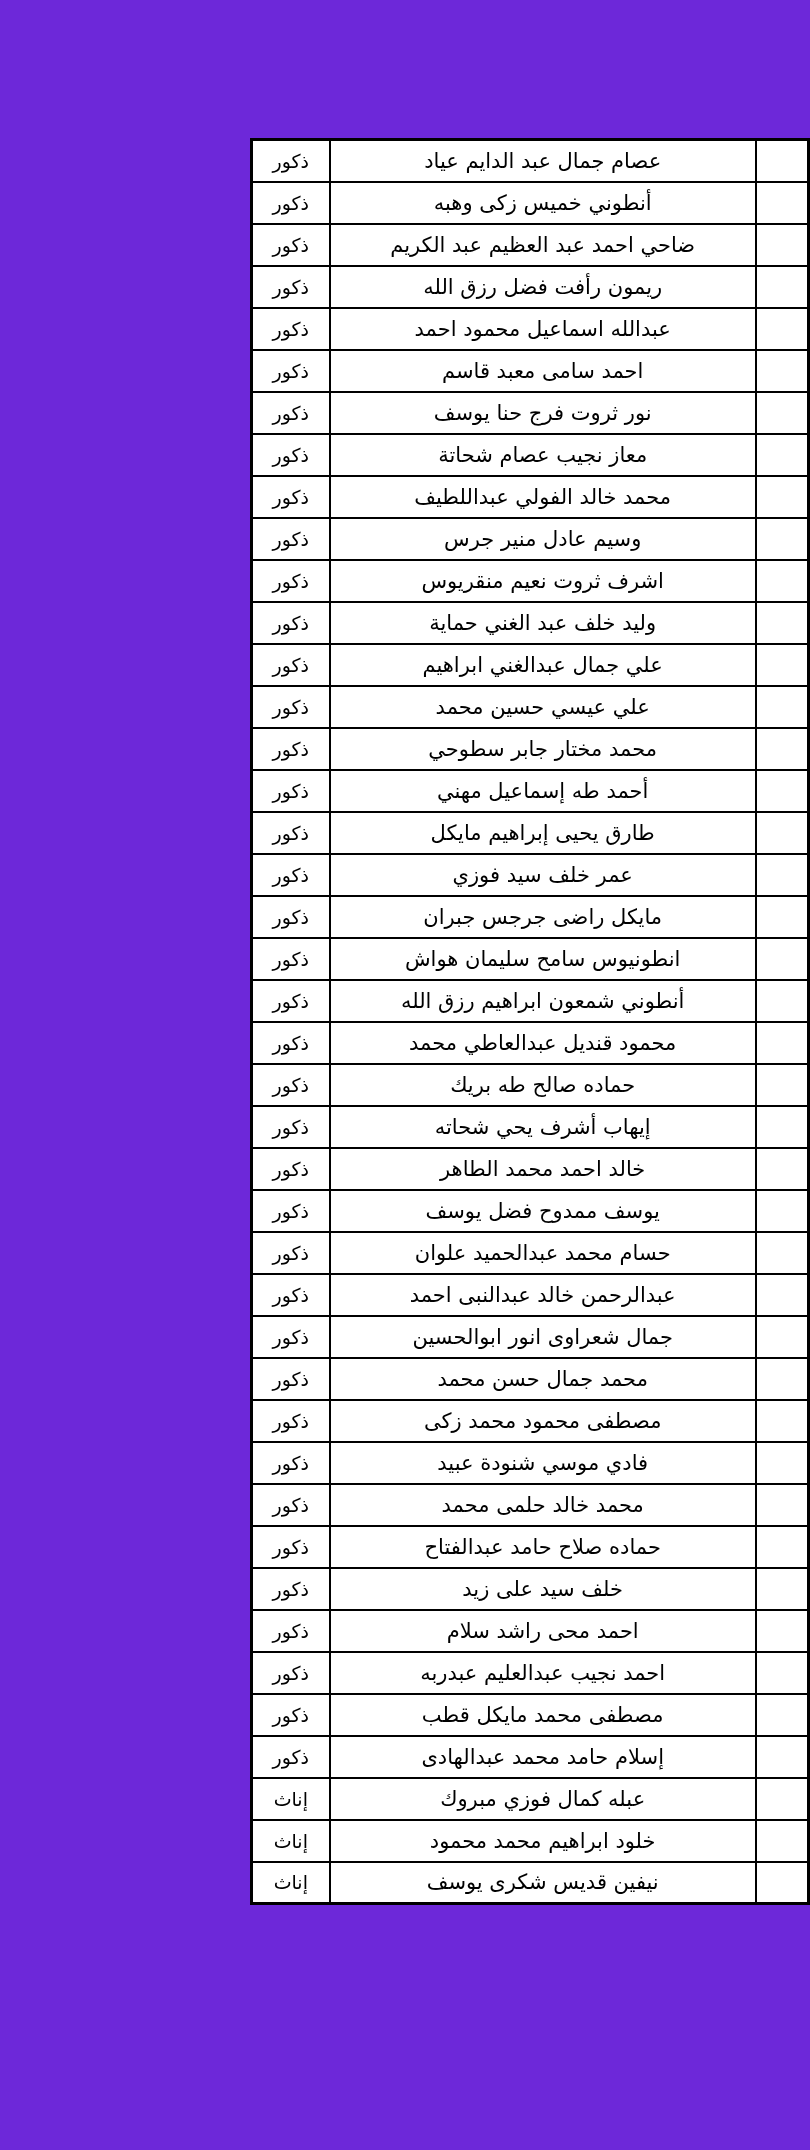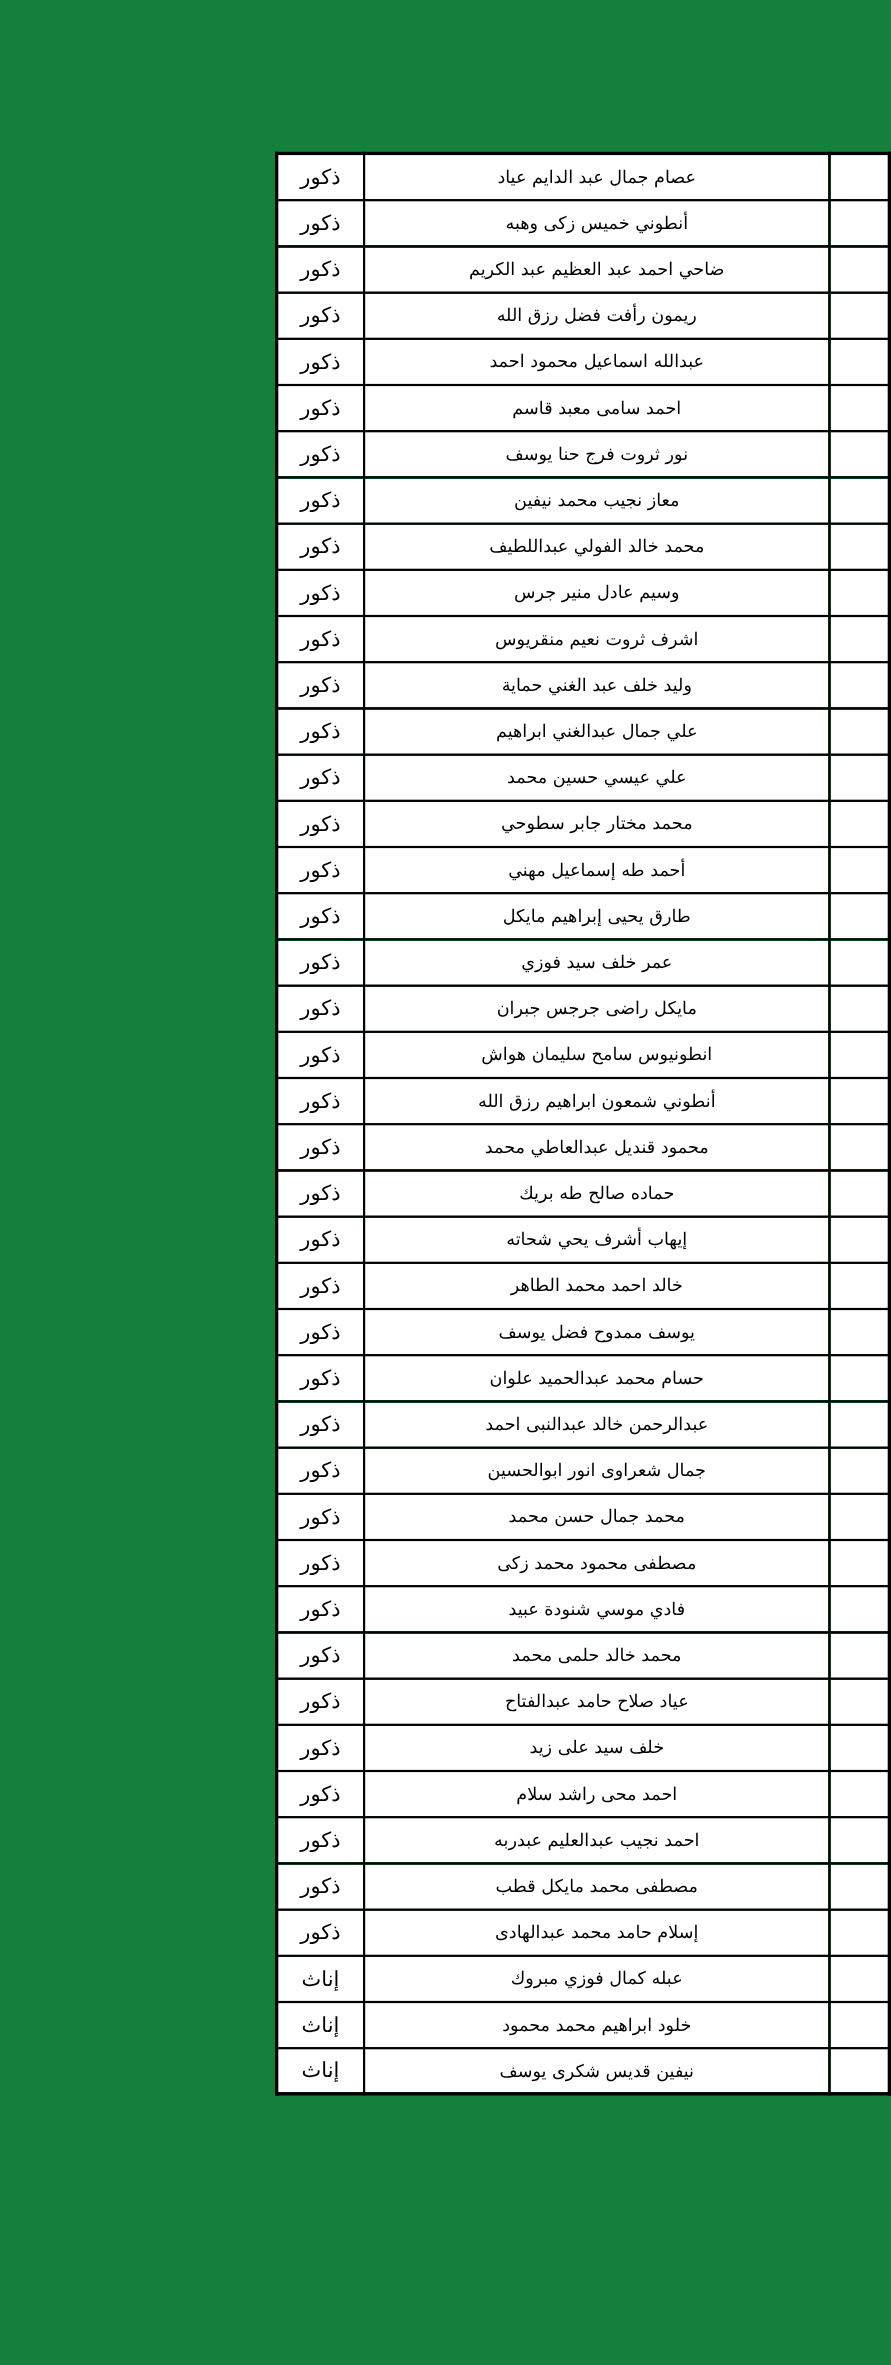--- a/index.html
+++ b/index.html
@@ -11,21 +11,21 @@
     height: 2150px;
     background: #ffffff;
     overflow: hidden;
     position: relative;
     font-family: "DejaVu Sans", sans-serif;
     color: #000000;
   }
   .scan-page {
     position: absolute;
     inset: 0;
-    background: #15803d;
+    background: #6d28d9;
   }
   table.roster {
     position: absolute;
     left: 250px;
     top: 138px;
     border-collapse: collapse;
     table-layout: fixed;
     border: 3px solid #000000;
   }
   table.roster td {
@@ -40,21 +40,21 @@
   td.gender-cell {
     width: 82px;
     direction: rtl;
     text-align: center;
     font-size: 19px;
   }
   td.name-cell {
     width: 440px;
     direction: rtl;
     text-align: center;
-    font-size: 16px;
+    font-size: 21px;
   }
   td.serial-cell {
     width: 58px;
   }
 </style>
 </head>
 <body>
 
 <div class="scan-page">
   <table class="roster">
@@ -89,21 +89,21 @@
     <td class="name-cell">احمد سامى معبد قاسم</td>
     <td class="serial-cell"></td>
   </tr>
         <tr>
     <td class="gender-cell">ذكور</td>
     <td class="name-cell">نور ثروت فرج حنا يوسف</td>
     <td class="serial-cell"></td>
   </tr>
         <tr>
     <td class="gender-cell">ذكور</td>
-    <td class="name-cell">معاز نجيب محمد نيفين</td>
+    <td class="name-cell">معاز نجيب عصام شحاتة</td>
     <td class="serial-cell"></td>
   </tr>
         <tr>
     <td class="gender-cell">ذكور</td>
     <td class="name-cell">محمد خالد الفولي عبداللطيف</td>
     <td class="serial-cell"></td>
   </tr>
         <tr>
     <td class="gender-cell">ذكور</td>
     <td class="name-cell">وسيم عادل منير جرس</td>
@@ -219,21 +219,21 @@
     <td class="name-cell">فادي موسي شنودة عبيد</td>
     <td class="serial-cell"></td>
   </tr>
         <tr>
     <td class="gender-cell">ذكور</td>
     <td class="name-cell">محمد خالد حلمى محمد</td>
     <td class="serial-cell"></td>
   </tr>
         <tr>
     <td class="gender-cell">ذكور</td>
-    <td class="name-cell">عياد صلاح حامد عبدالفتاح</td>
+    <td class="name-cell">حماده صلاح حامد عبدالفتاح</td>
     <td class="serial-cell"></td>
   </tr>
         <tr>
     <td class="gender-cell">ذكور</td>
     <td class="name-cell">خلف سيد على زيد</td>
     <td class="serial-cell"></td>
   </tr>
         <tr>
     <td class="gender-cell">ذكور</td>
     <td class="name-cell">احمد محى راشد سلام</td>

